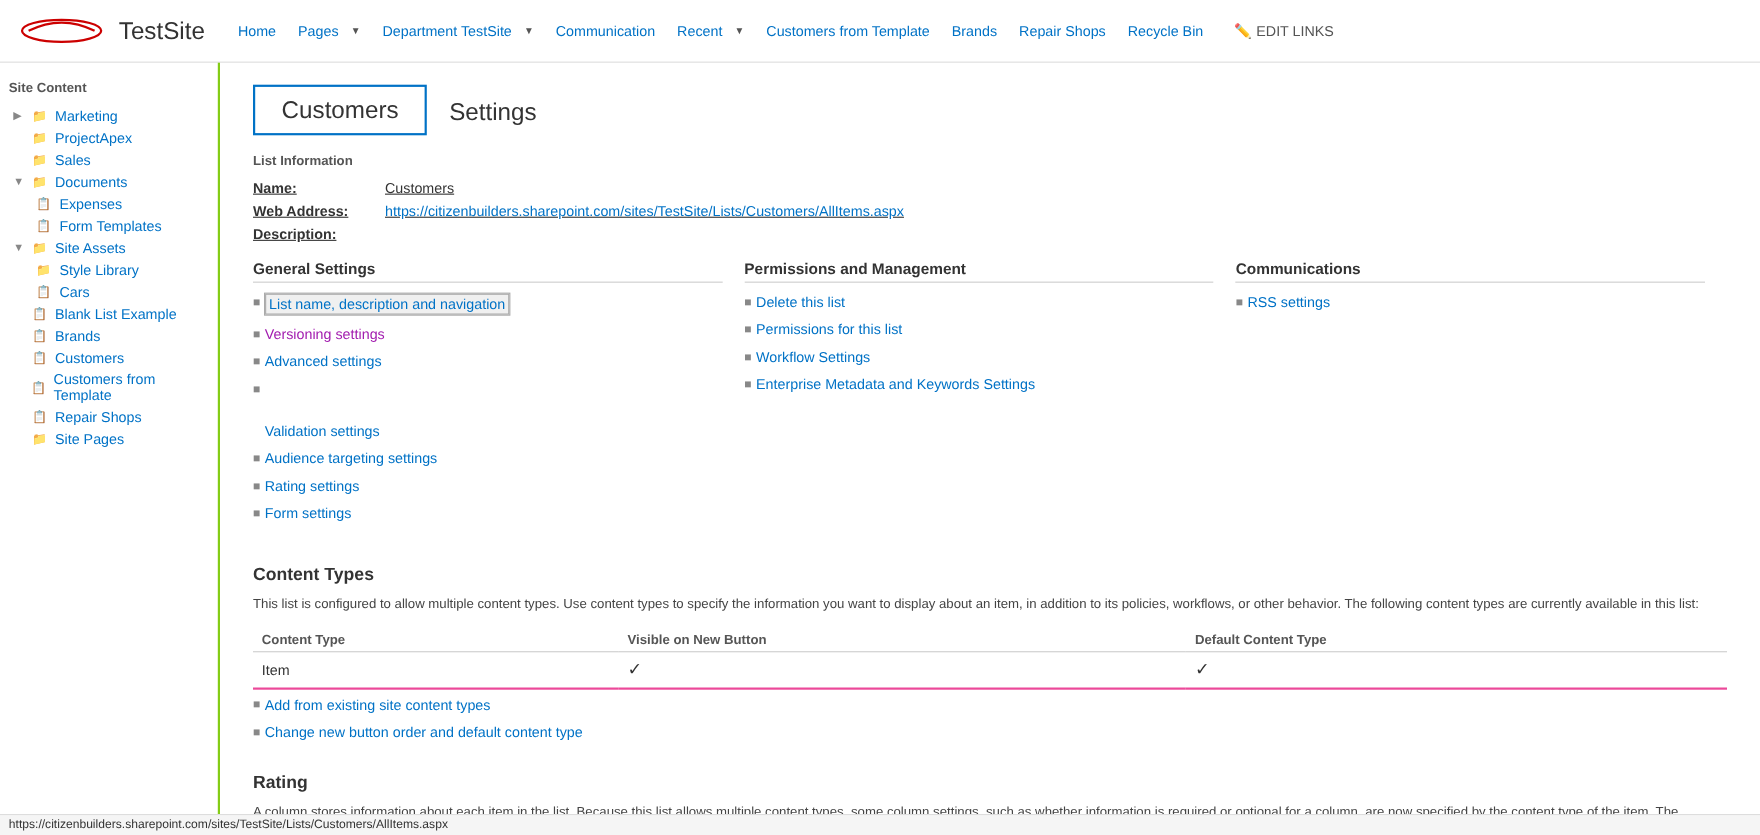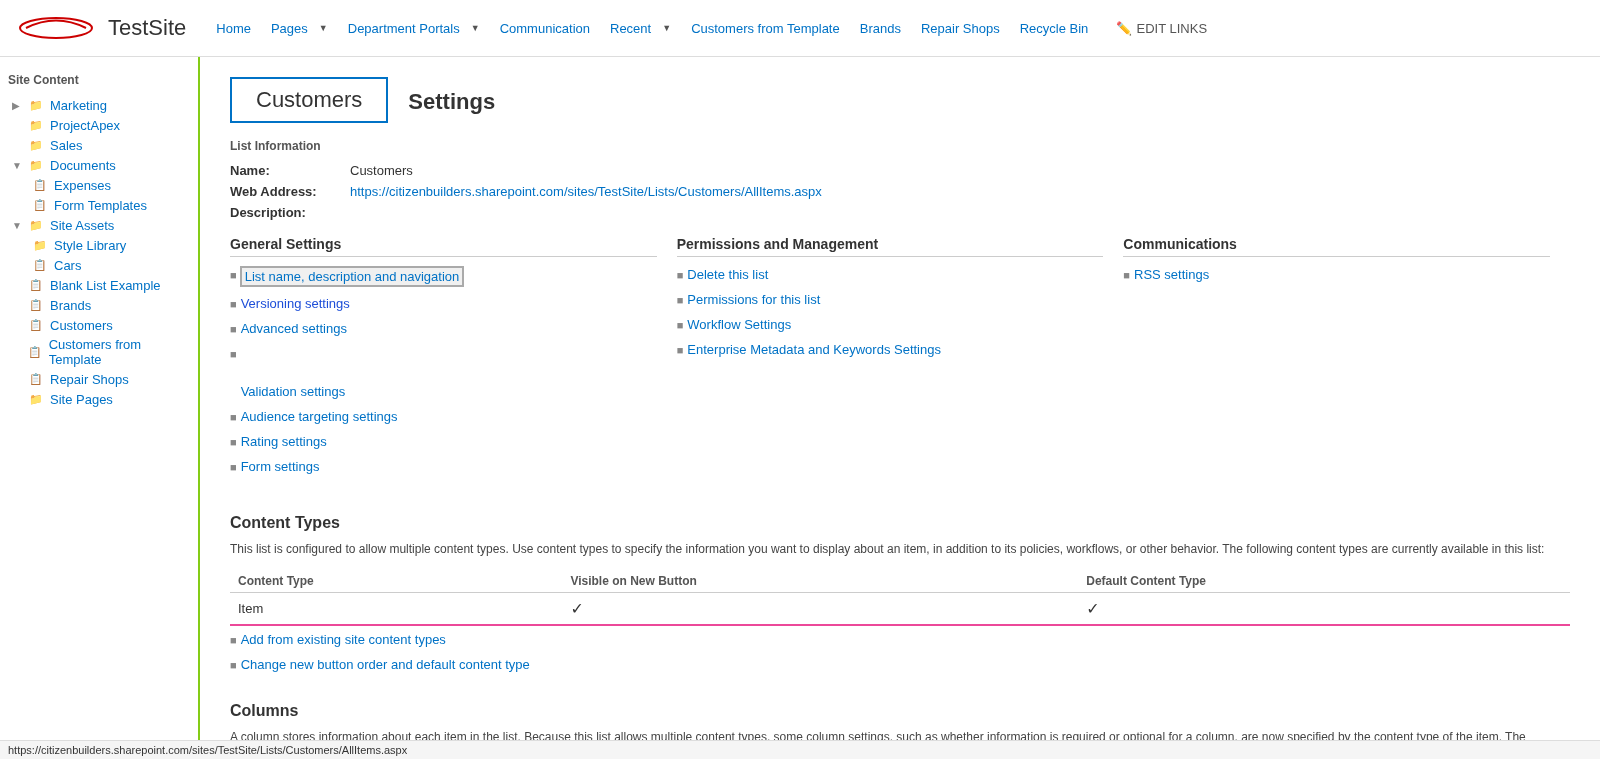--- a/index.html
+++ b/index.html
@@ -37,29 +37,29 @@
       padding: 8px 24px;
       font-size: 22px;
       font-weight: 300;
       color: #333;
       cursor: pointer;
       background: #fff;
       margin-right: 4px;
     }
     .tab-settings {
       font-size: 22px;
-      font-weight: 700;
+      font-weight: 400;
       color: #333;
       padding: 8px 16px;
       cursor: pointer;
     }
 
     
     .section-title-sm { font-size: 12px; font-weight: bold; color: #555; margin-bottom: 10px; }
-    .info-row { display: flex; margin-bottom: 6px; }
+    .info-row { display: flex; margin-bottom: 6px; text-decoration: underline; }
     .info-label { width: 120px; font-weight: bold; font-size: 13px; }
     .info-value { color: #333; font-size: 13px; }
     .info-value a { color: #0072c6; text-decoration: none; }
 
     
     .settings-grid { display: flex; gap: 0; margin-top: 16px; }
     .settings-col { flex: 1; padding-right: 20px; }
     .settings-col-title { font-size: 14px; font-weight: bold; color: #333; margin-bottom: 10px; border-bottom: 1px solid #ccc; padding-bottom: 4px; }
     .settings-link-item { display: flex; align-items: flex-start; gap: 4px; margin-bottom: 10px; }
     .bullet { color: #888; font-size: 11px; margin-top: 2px; }
@@ -94,21 +94,21 @@
     </svg>
   </div>
   <span id="site-title">TestSite</span>
   <nav id="nav">
     <a class="nav-item">Home</a>
     <span class="nav-item has-dropdown">
       <span>Pages</span>
       <span class="nav-dropdown-arrow">▼</span>
     </span>
     <span class="nav-item has-dropdown">
-      <span>Department Portals</span>
+      <span>Department TestSite</span>
       <span class="nav-dropdown-arrow">▼</span>
     </span>
     <a class="nav-item">Communication</a>
     <span class="nav-item has-dropdown">
       <span>Recent</span>
       <span class="nav-dropdown-arrow">▼</span>
     </span>
     <a class="nav-item">Customers from Template</a>
     <a class="nav-item">Brands</a>
     <a class="nav-item">Repair Shops</a>
@@ -241,21 +241,21 @@
 
       <div class="settings-col">
         <div class="settings-col-title">General Settings</div>
 
         <div class="settings-link-item">
           <span class="bullet">■</span>
           <a class="highlighted" style="border: 1px solid rgb(170, 170, 170); background: rgb(240, 240, 240); padding: 1px 3px; color: rgb(0, 114, 198); text-decoration: none;">List name, description and navigation</a>
         </div>
         <div class="settings-link-item">
           <span class="bullet">■</span>
-          <a style="color: #1d4ed8; text-decoration: none;">Versioning settings</a>
+          <a style="color: #a21caf; text-decoration: none;">Versioning settings</a>
         </div>
         <div class="settings-link-item">
           <span class="bullet">■</span>
           <a style="color: rgb(0, 114, 198); text-decoration: none;">Advanced settings</a>
         </div>
         <div class="settings-link-item">
           <span class="bullet">■</span>
           <a style="color: rgb(0, 114, 198); text-decoration: none; margin-top: 38px;">Validation settings</a>
         </div>
         <div class="settings-link-item">
@@ -326,21 +326,21 @@
           <a style="color: rgb(0, 114, 198); text-decoration: none;">Add from existing site content types</a>
         </div>
         <div class="settings-link-item">
           <span class="bullet">■</span>
           <a style="color: rgb(0, 114, 198); text-decoration: none;">Change new button order and default content type</a>
         </div>
       </div>
     </div>
 
     <div class="columns-section">
-      <div class="section-header">Columns</div>
+      <div class="section-header">Rating</div>
       <div class="columns-desc">A column stores information about each item in the list. Because this list allows multiple content types, some column settings, such as whether information is required or optional for a column, are now specified by the content type of the item. The following columns are currently</div>
     </div>
 
   </div>
 </div>
 
 <div id="statusbar">
   <span>https://citizenbuilders.sharepoint.com/sites/TestSite/Lists/Customers/AllItems.aspx</span>
 </div>
 

